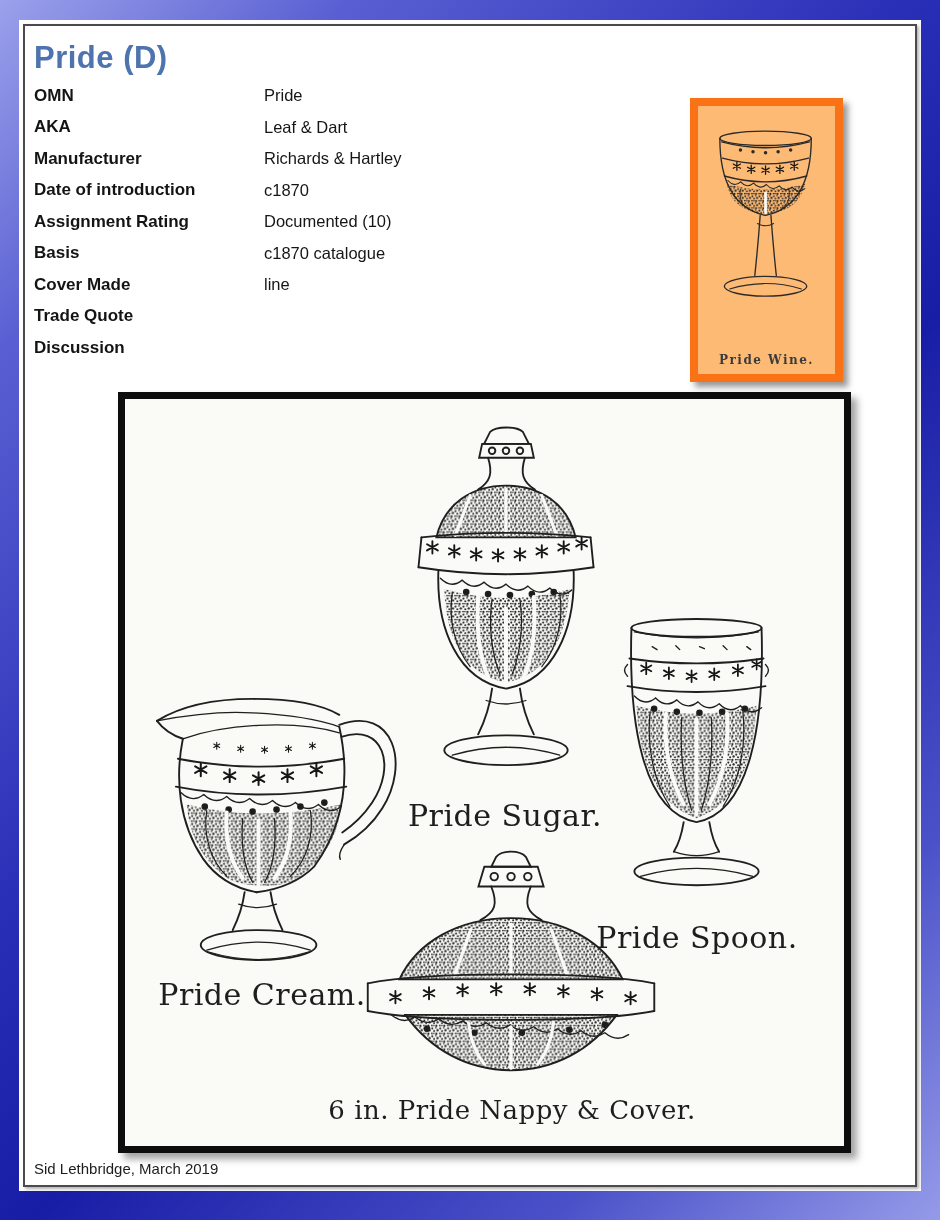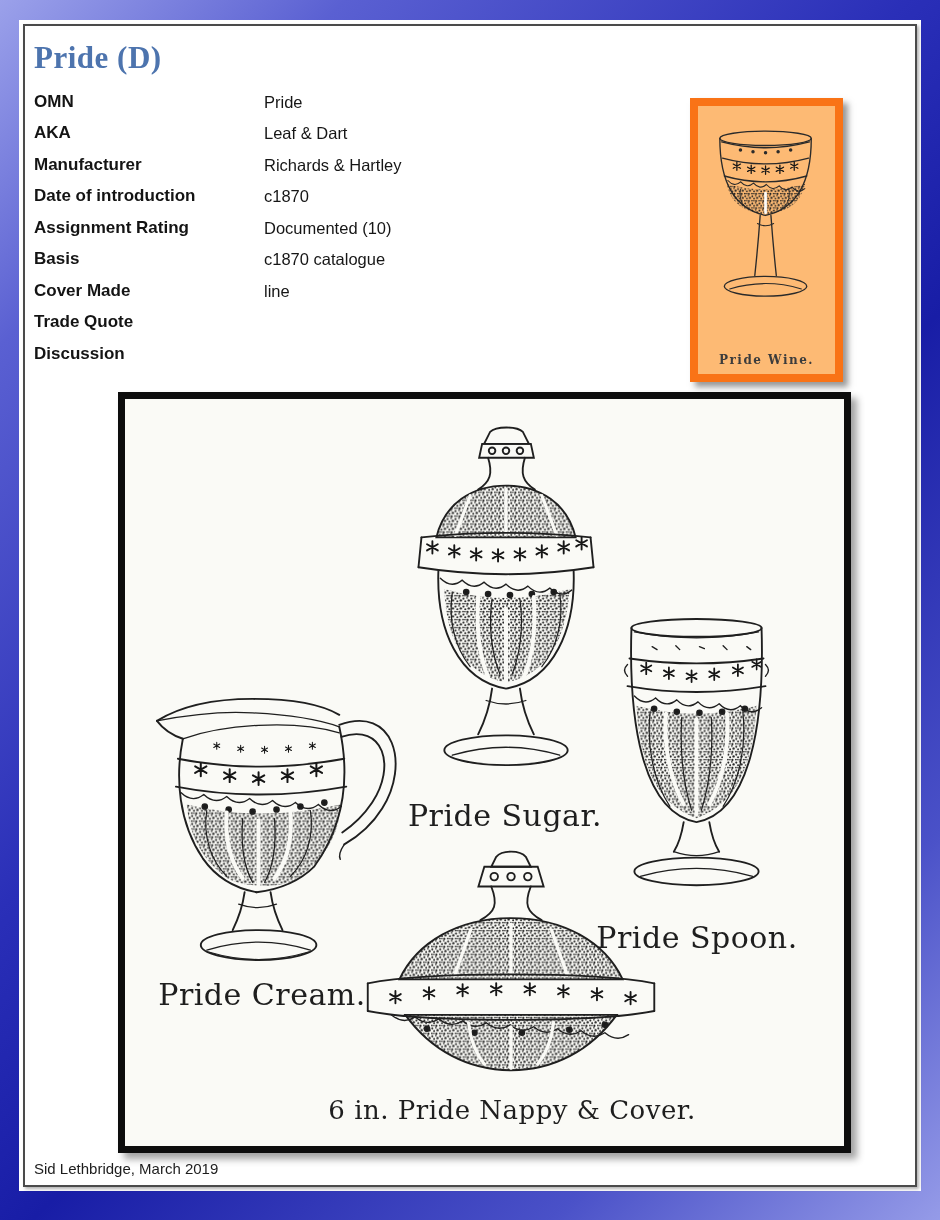--- a/index.html
+++ b/index.html
@@ -9,25 +9,25 @@
     background:linear-gradient(135deg,#9ba1ea 0%,#5a60d2 16%,#2a2fb8 42%,#181da6 58%,#4a51c8 82%,#959be8 100%);
   }
   .mat{position:absolute;left:19px;top:20px;right:19px;bottom:29px;background:#ffffff;}
   .page{
     position:absolute;left:4px;top:4px;right:4px;bottom:4px;
     background:#ffffff;border:2px solid #4b4b4b;
     box-shadow:2px 2px 3px rgba(0,0,0,.3);
   }
   .title{
     position:absolute;left:9px;top:14px;
-    font-family:Liberation Serif, serif;font-weight:bold;
+    font-family:Liberation Sans, sans-serif;font-weight:bold;
     font-size:31px;color:#4d74ae;letter-spacing:.5px;
   }
   .fields{position:absolute;left:9px;top:54px;width:620px;}
-  .frow{display:flex;height:31.5px;align-items:flex-end;}
+  .frow{display:flex;height:31.5px;align-items:center;}
   .flabel{width:230px;font-weight:bold;font-size:17px;color:#141414;}
   .fvalue{font-size:16.5px;color:#161616;}
   .wine-frame{
     position:absolute;left:665px;top:72px;width:137px;height:268px;
     background:#fdba74;border:8px solid #f97316;
     box-shadow:5px 5px 6px rgba(50,50,50,.5);
   }
   .wine-frame svg{position:absolute;left:3px;top:6px;}
   .wine-caption{
     position:absolute;left:50%;bottom:7px;transform:translateX(-50%);

